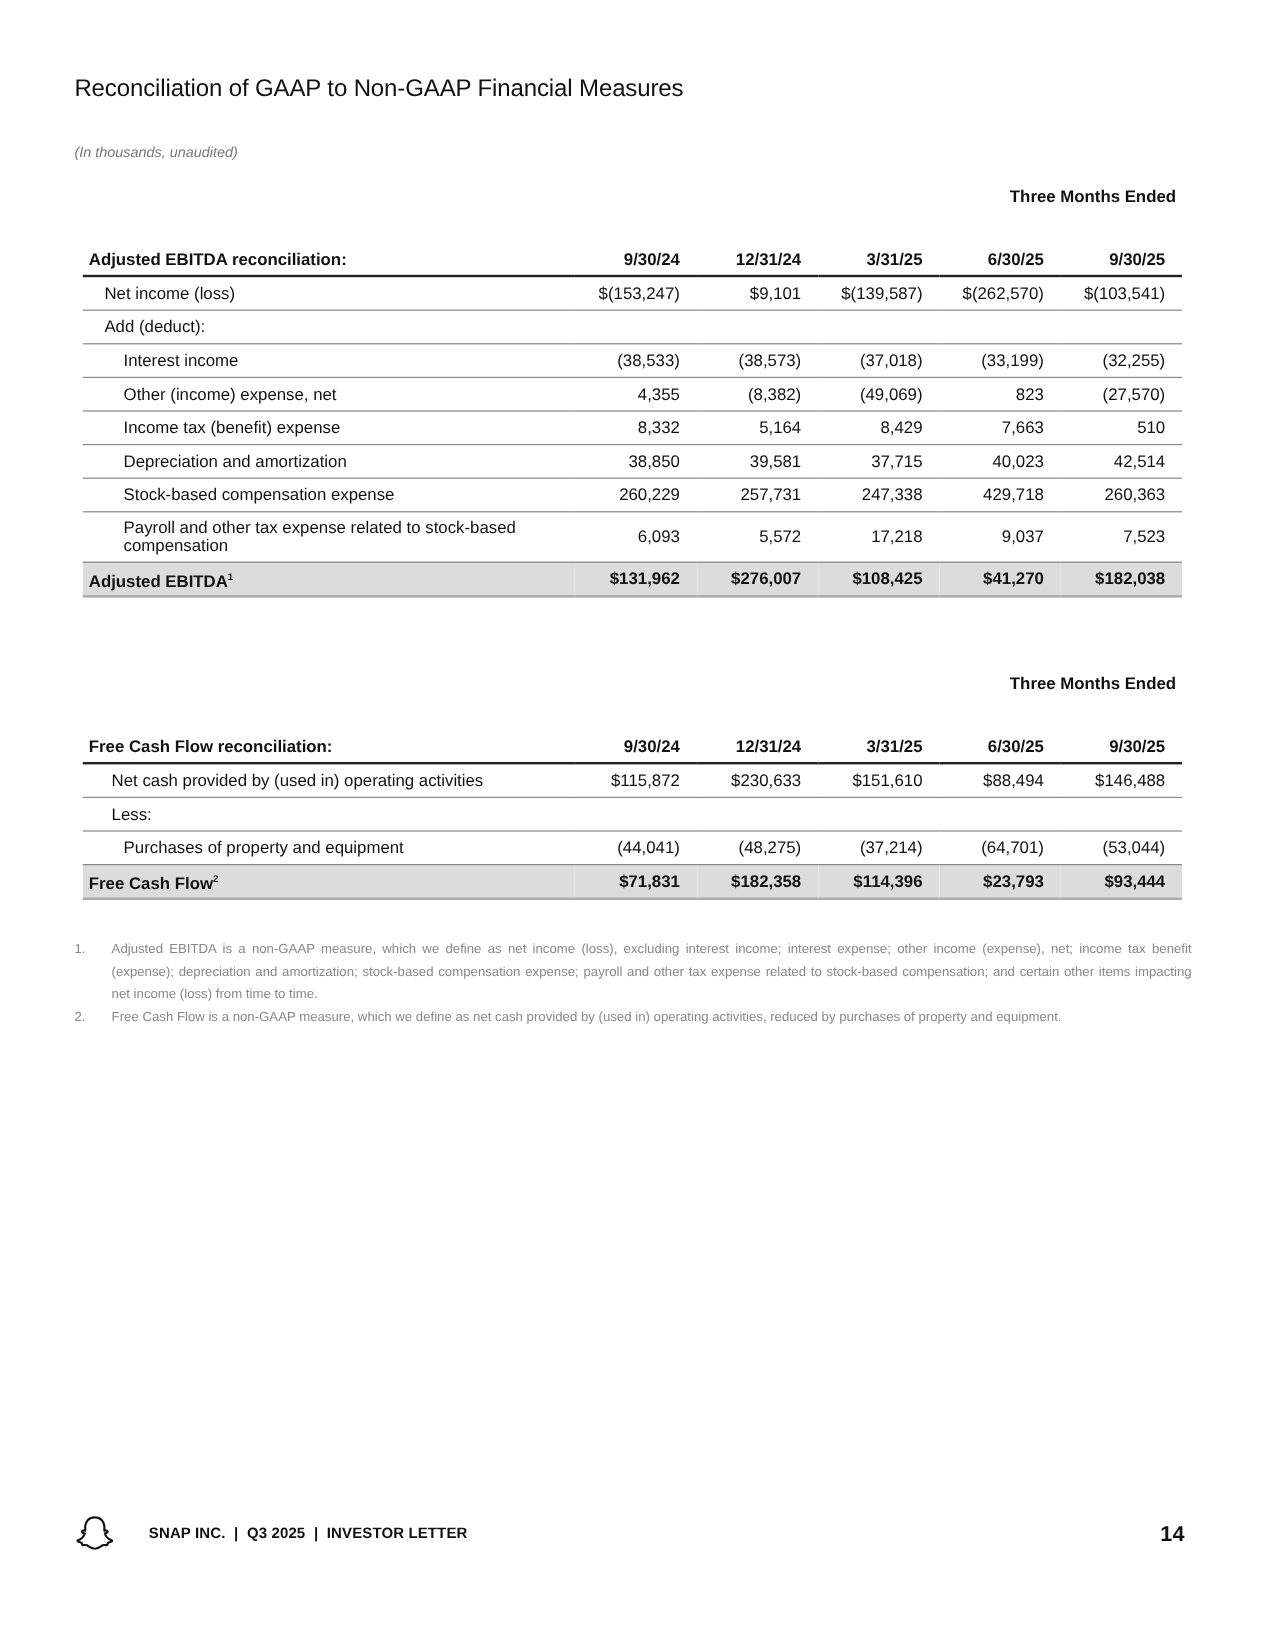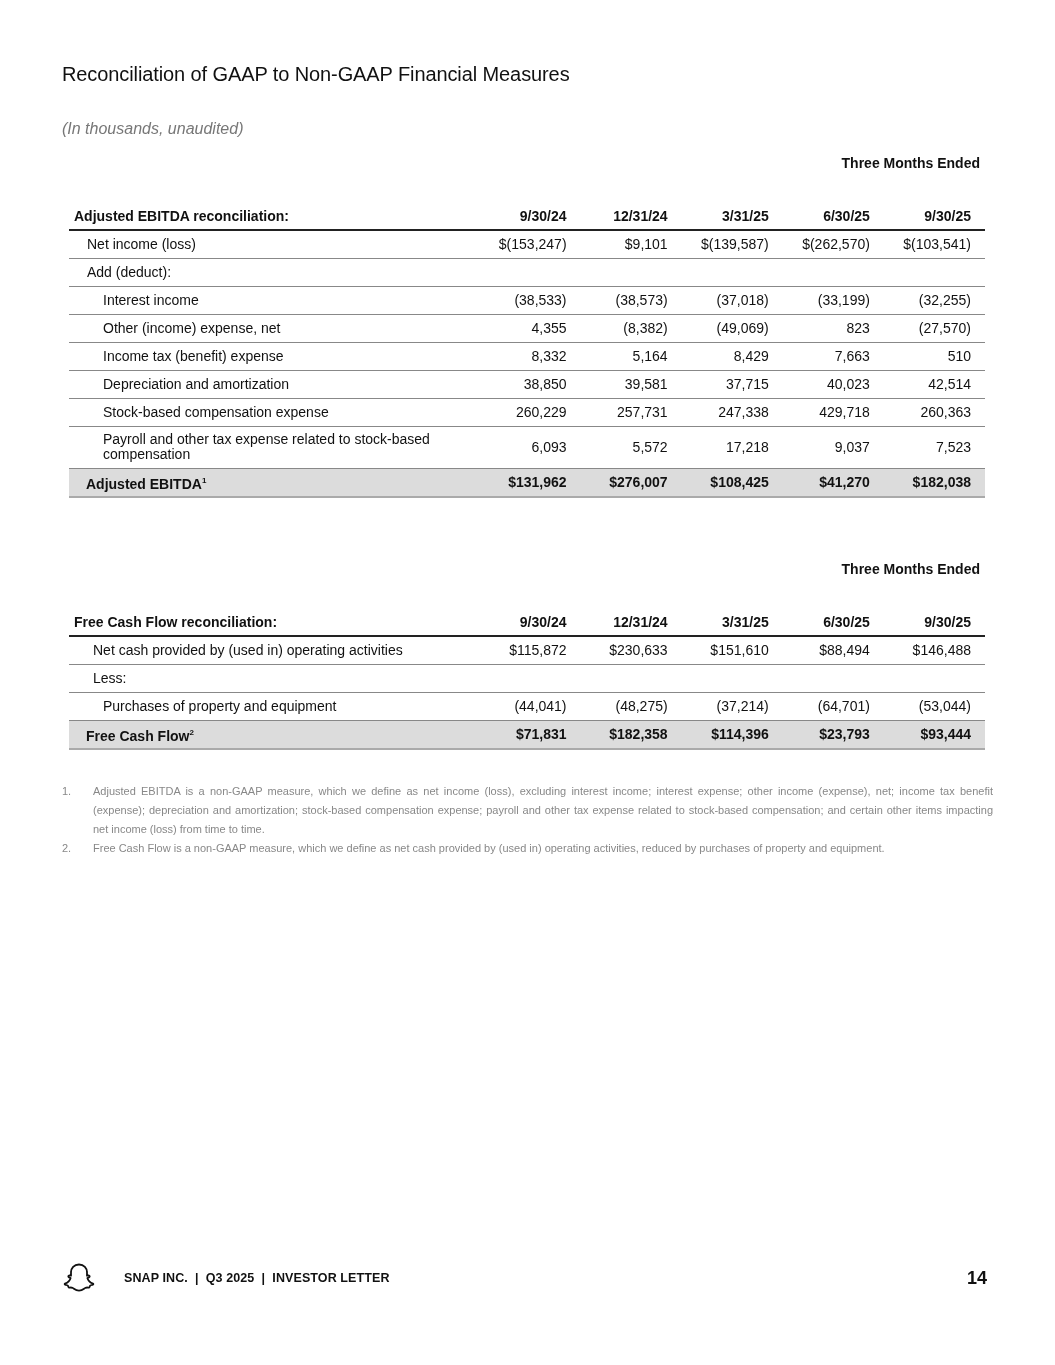--- a/index.html
+++ b/index.html
@@ -1,37 +1,37 @@
 <!DOCTYPE html>
 <html><head>
 <meta charset="utf-8">
 <style>
   * { margin: 0; padding: 0; box-sizing: border-box; }
   html, body { width: 1055px; height: 1365px; background: #ffffff; }
   body { position: relative; font-family: "Liberation Sans", sans-serif; color: #111; }
 
   .page-title { position: absolute; left: 62px; top: 63px; font-size: 20px; font-weight: normal; color: #111; letter-spacing: -0.1px; }
-  .subtitle { position: absolute; left: 62px; top: 120px; font-size: 16px; font-style: italic; color: #777; }
+  .subtitle { position: absolute; left: 62px; top: 120px; font-size: 12px; font-style: italic; color: #777; }
 
   .tbl-wrap { position: absolute; left: 69px; width: 916px; }
   .period-label { text-align: right; font-weight: bold; font-size: 14px; padding-right: 5px; height: 20px; }
   table { width: 100%; border-collapse: collapse; font-size: 14px; }
   td, th { padding: 0 14px 0 0; vertical-align: middle; }
   th { font-weight: bold; text-align: right; height: 28px; }
   th.label-col { text-align: left; padding-left: 5px; }
   .hdr-row { border-bottom: 2px solid #222; }
   tr.row td { border-bottom: 1.5px solid #888; height: 28px; }
   tr.row td.num { text-align: right; white-space: nowrap; }
   tr.row.tall td { height: 42px; }
   td.lbl { white-space: normal; line-height: 15px; }
   td.ind1 { padding-left: 18px; }
   td.ind2 { padding-left: 34px; }
   td.ind1b { padding-left: 24px; }
   tr.total td { background: #dcdcdc; font-weight: bold; height: 29px; border-bottom: 2px solid #aaa; border-top: 1.5px solid #999; }
-  tr.total td.lbl { padding-left: 17px; }
+  tr.total td.lbl { padding-left: 5px; }
   tr.total td.num { text-align: right; }
   sup { font-size: 8px; vertical-align: 6px; }
   col.c-label { width: 410px; }
   col.c-num { width: 101px; }
 
   .footnotes { position: absolute; left: 62px; top: 782px; width: 931px; font-size: 11px; color: #888; line-height: 19px; }
   .fn { display: flex; }
   .fn-num { width: 31px; flex: none; }
   .fn-text { text-align: justify; }
 

